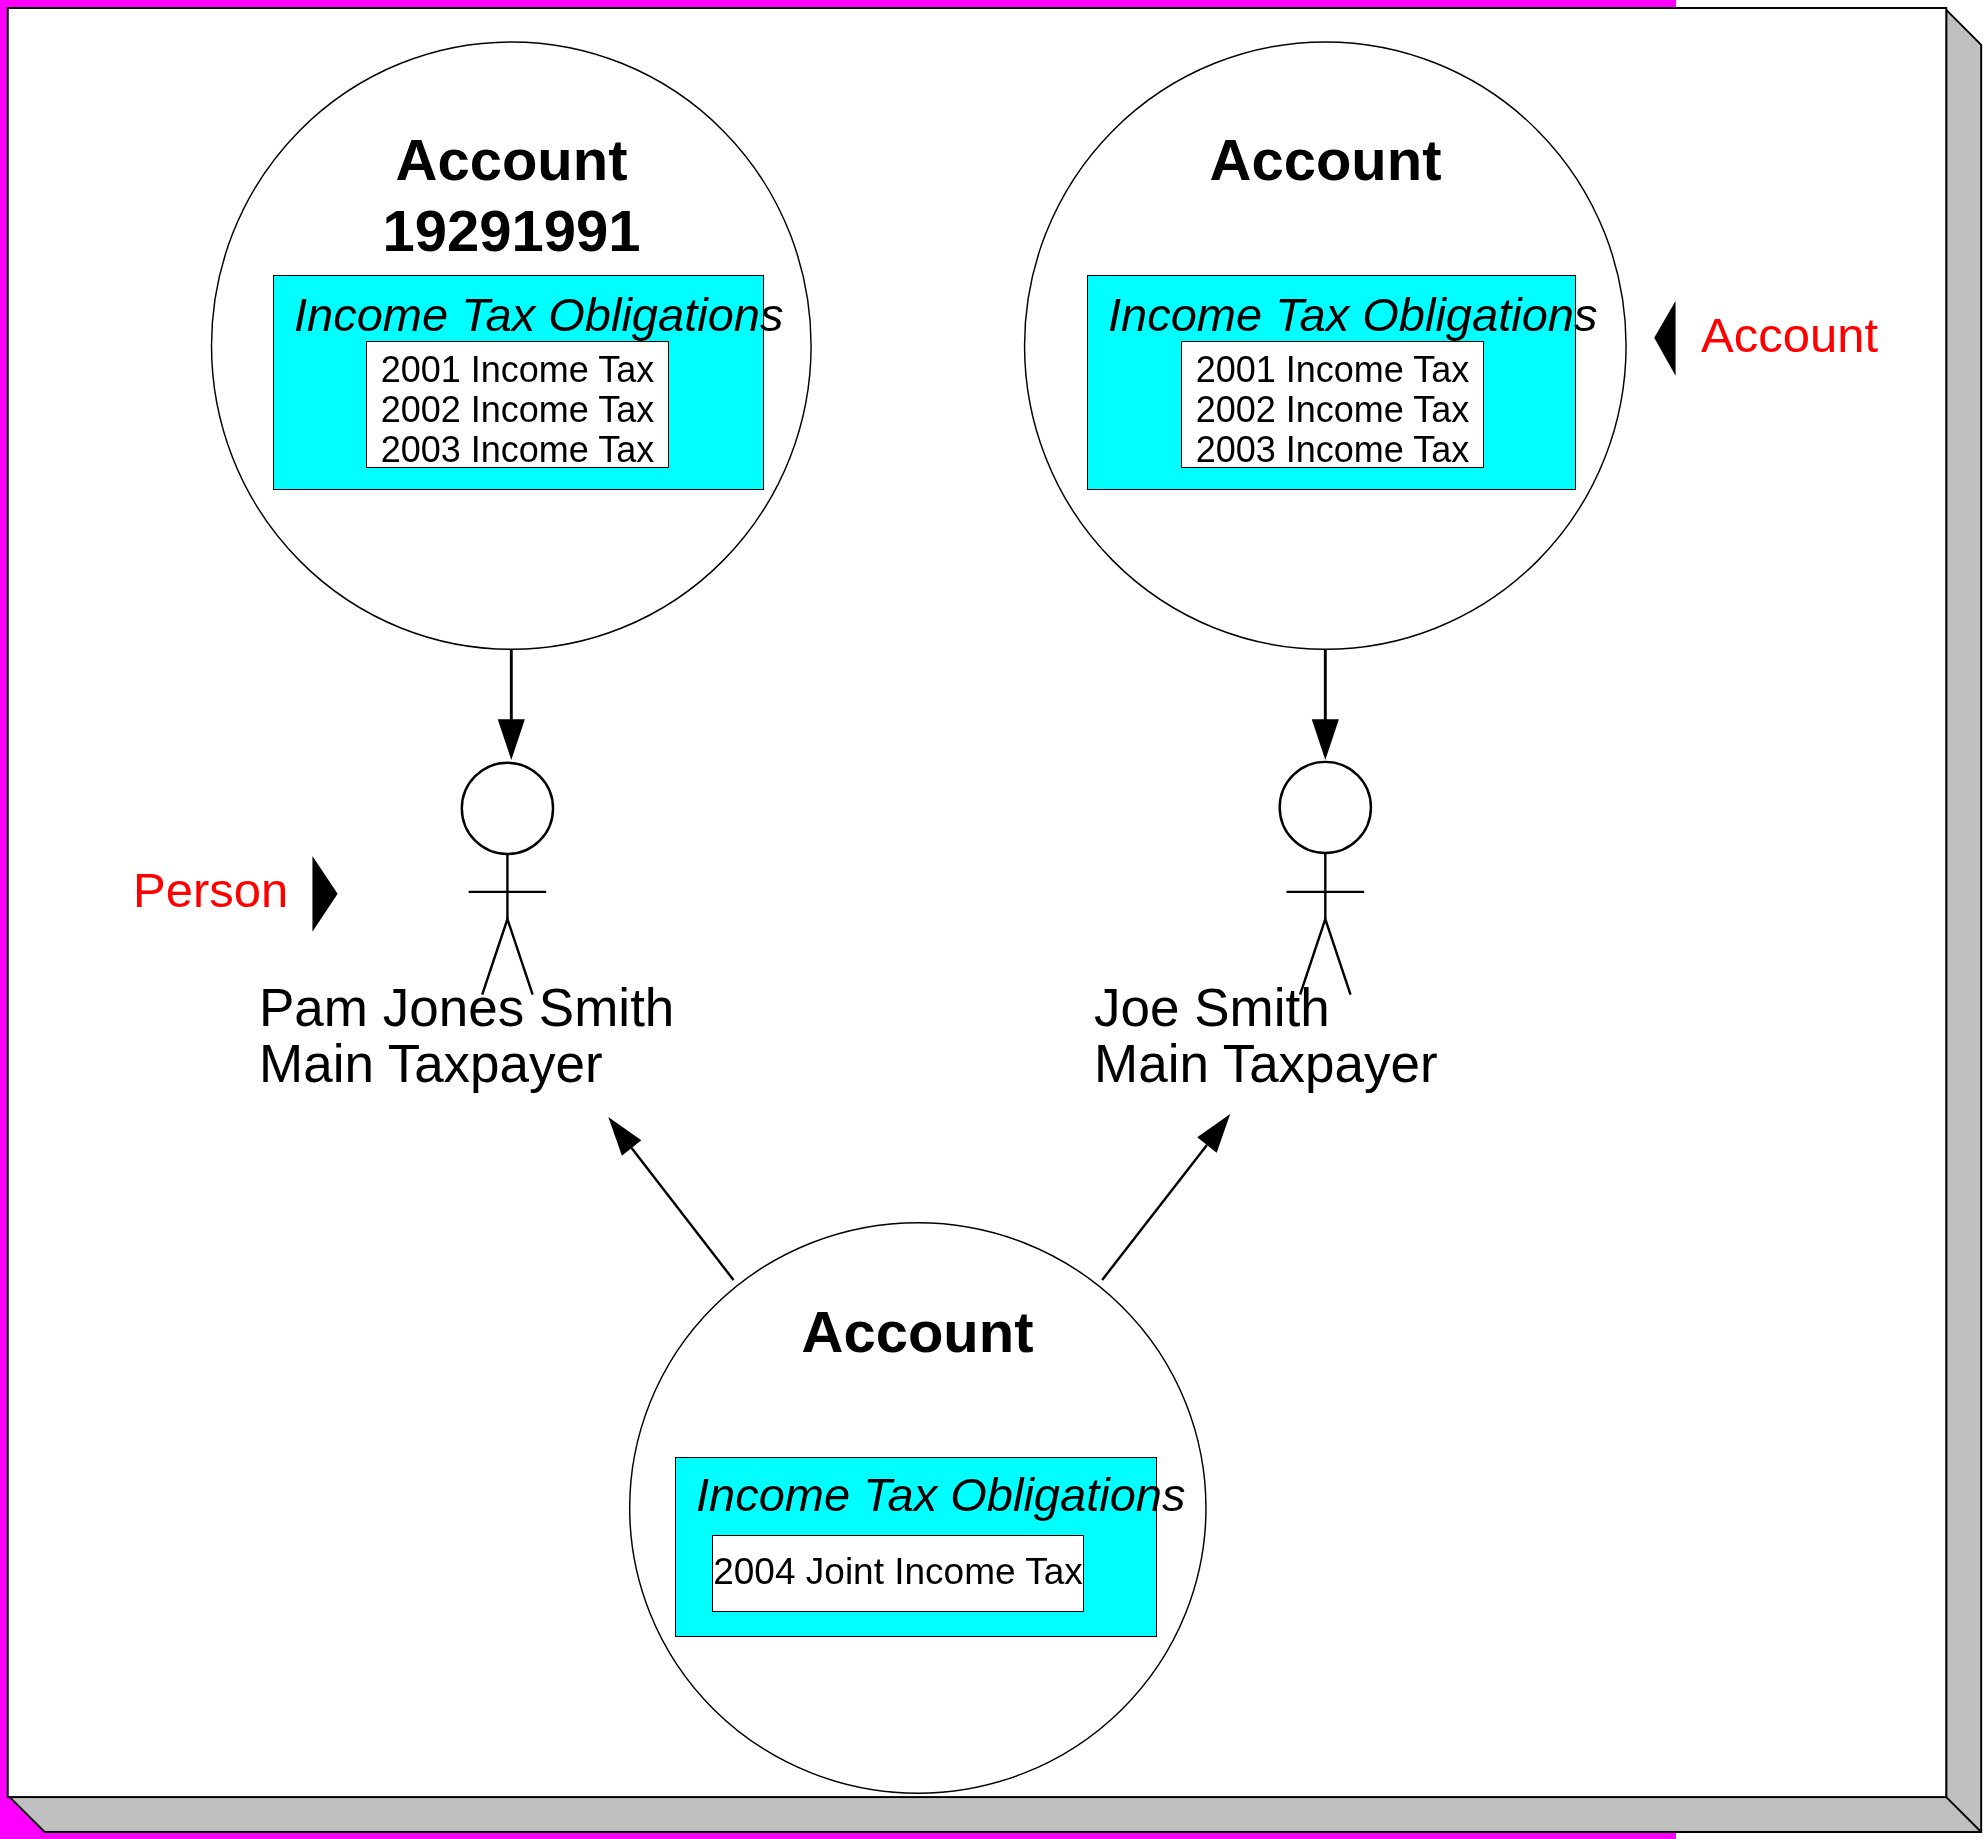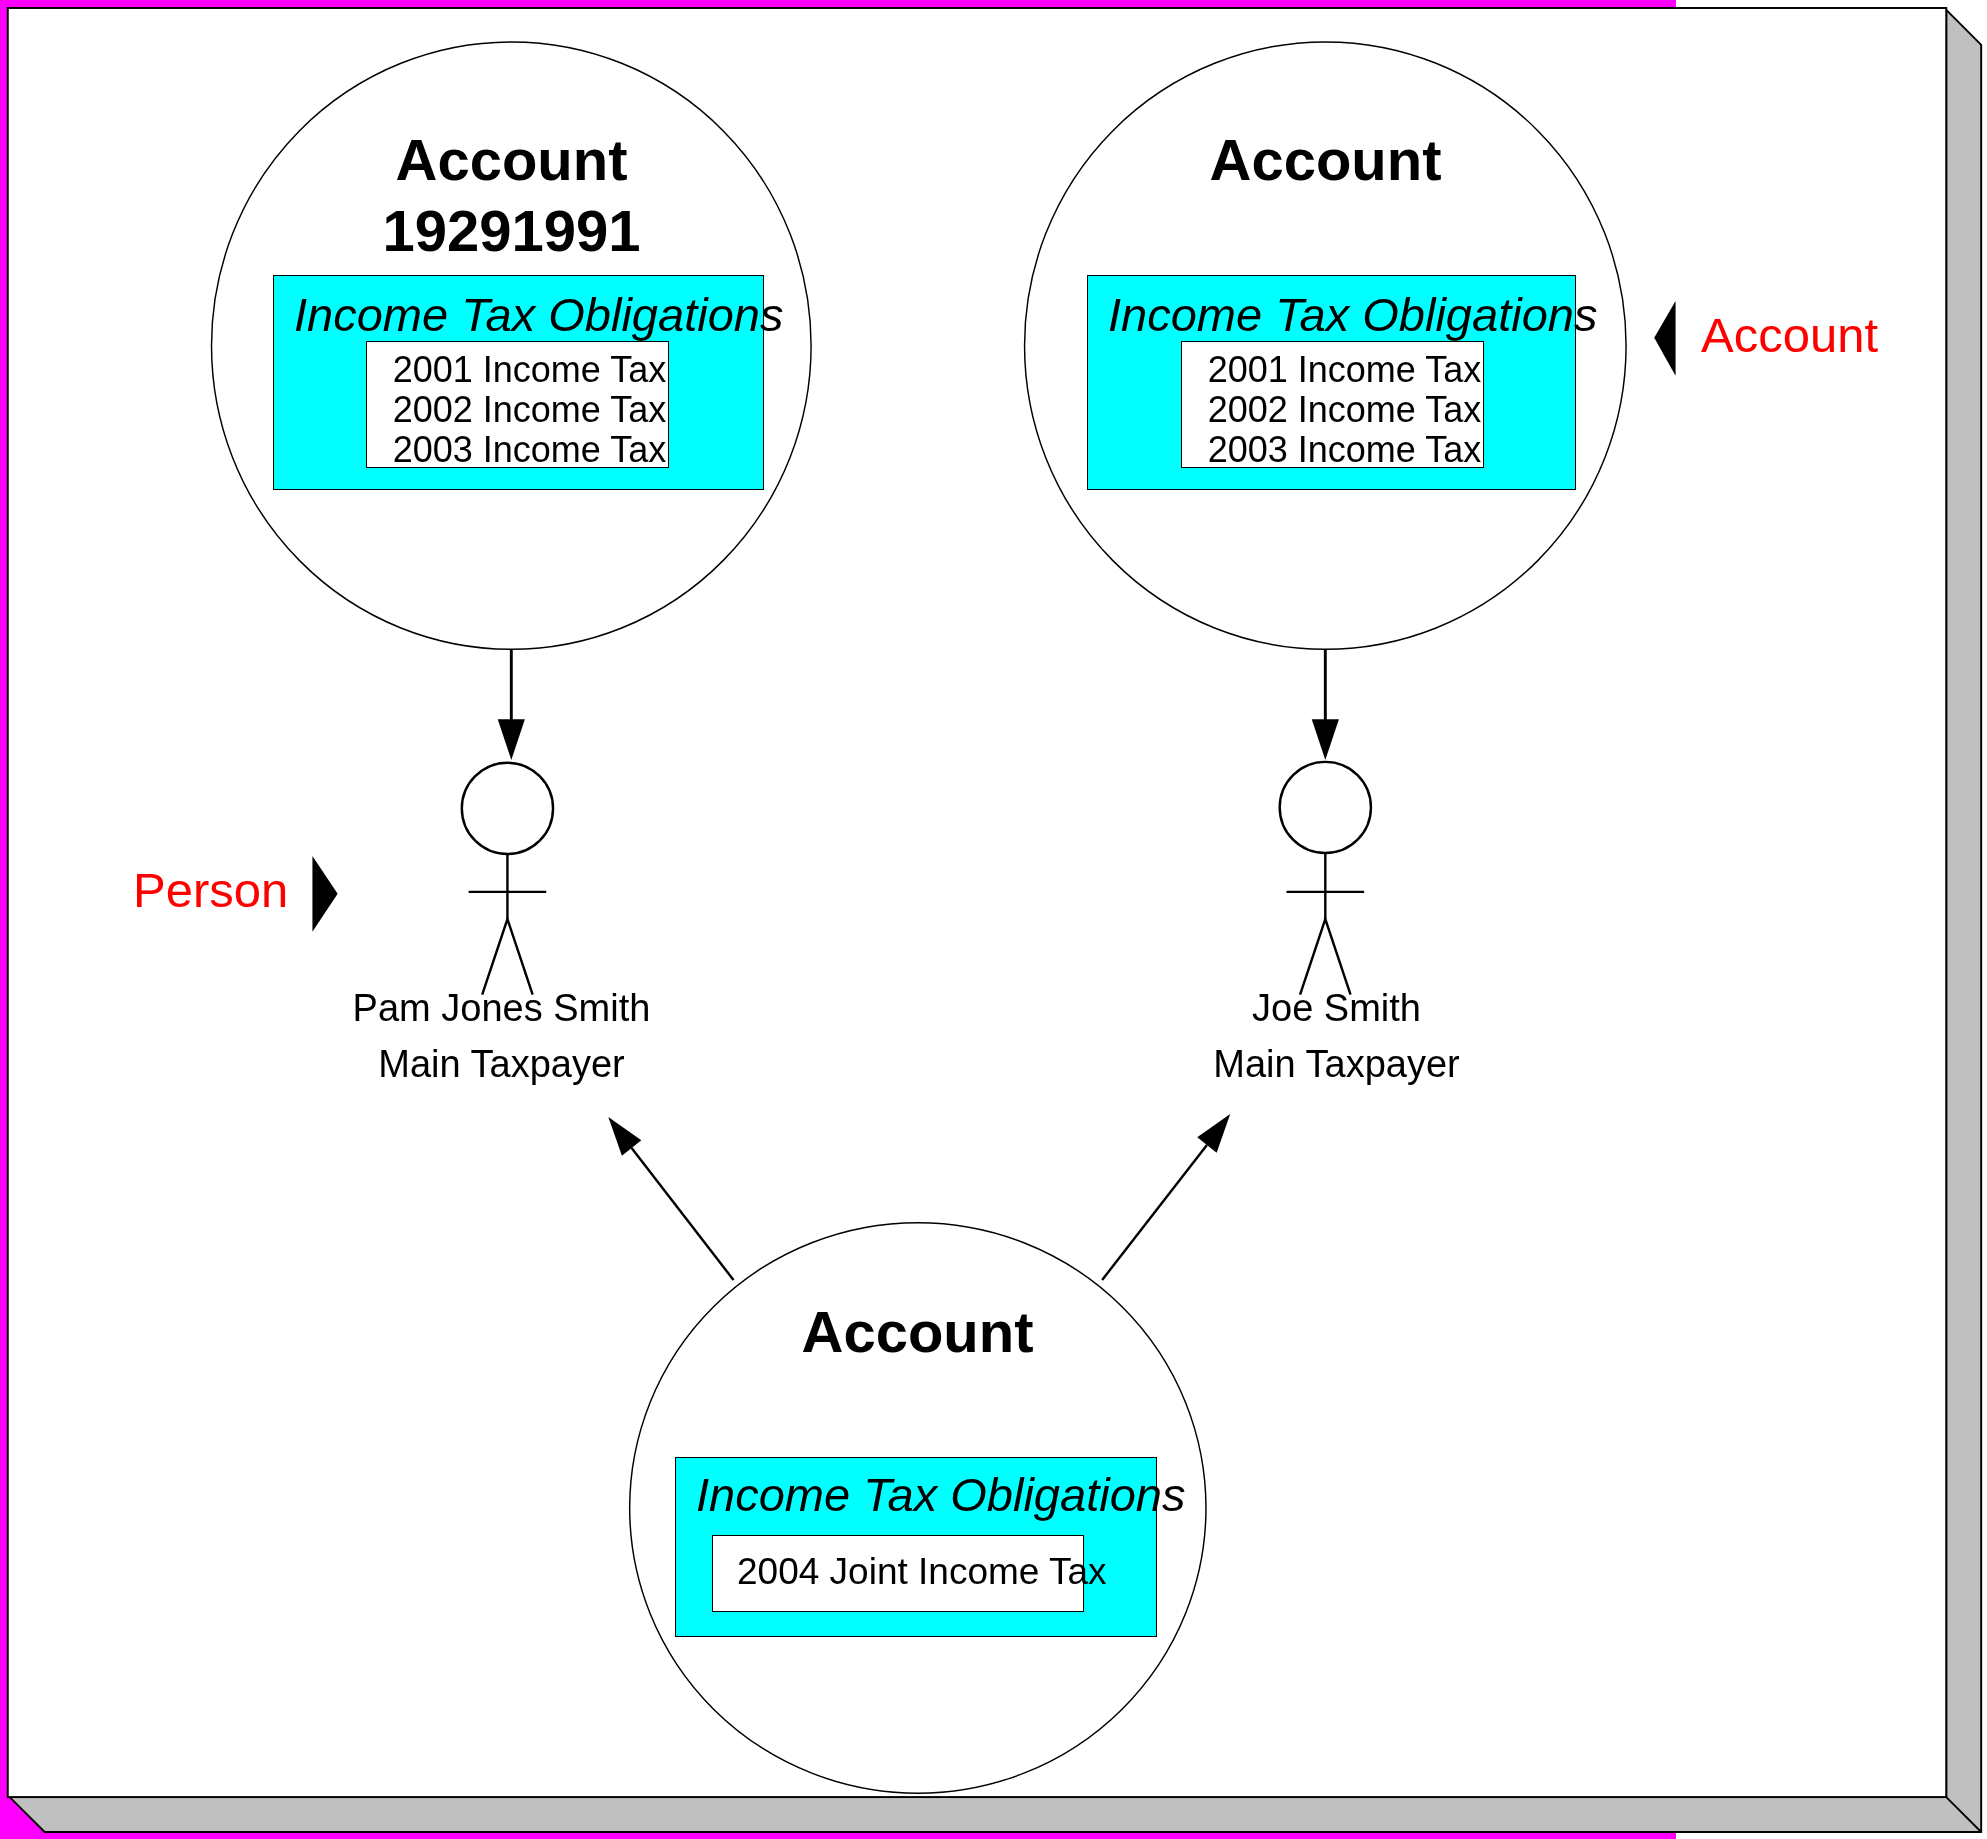--- a/index.html
+++ b/index.html
@@ -12,40 +12,40 @@
     position:relative;width:1676px;height:1840px;
     background:var(--frame-border,#FF00FF);
   }
   .canvas svg{position:absolute;left:0;top:0;}
   .txt{position:absolute;color:#000;}
   .acct-title{
     text-align:center;font-weight:bold;font-size:58px;line-height:71px;
     letter-spacing:0px;white-space:nowrap;
   }
   .person-label{
-    text-align:center;font-size:38px;line-height:56px;white-space:nowrap;
+    text-align:left;font-size:53px;line-height:56px;white-space:nowrap;
   }
   .label{
     font-size:49px;line-height:56px;white-space:nowrap;
   }
   .red{color:var(--callout-red,#FF0000);}
   .obl-box{
     position:absolute;background:var(--obl-cyan,#00FFFF);
     border:1.9px solid #000;box-sizing:border-box;
   }
   .obl-header{
     position:absolute;left:0;right:0;top:13.6px;text-align:center;
     font-style:italic;font-size:47px;line-height:50px;white-space:nowrap;margin-left:20px;
   }
   .obl-inner{
     position:absolute;background:#fff;border:1.9px solid #000;
     box-sizing:border-box;text-align:center;white-space:nowrap;
   }
   .obl-inner.multi{padding-top:7.8px;}
-  .obl-line{font-size:36px;line-height:40px;padding-left:24px;}
+  .obl-line{font-size:36px;line-height:40px;}
   .obl-line.single{font-size:37px;line-height:71px;}
 </style>
 </head>
 <body>
 
 <div class="canvas">
 
   <svg width="1987" height="1840" viewBox="0 0 2048 1896">
 
     <polygon points="2006,10 2042,46 2042,1888 46,1888 10,1852 2006,1852" fill="#C0C0C0" stroke="#000" stroke-width="2"></polygon>

